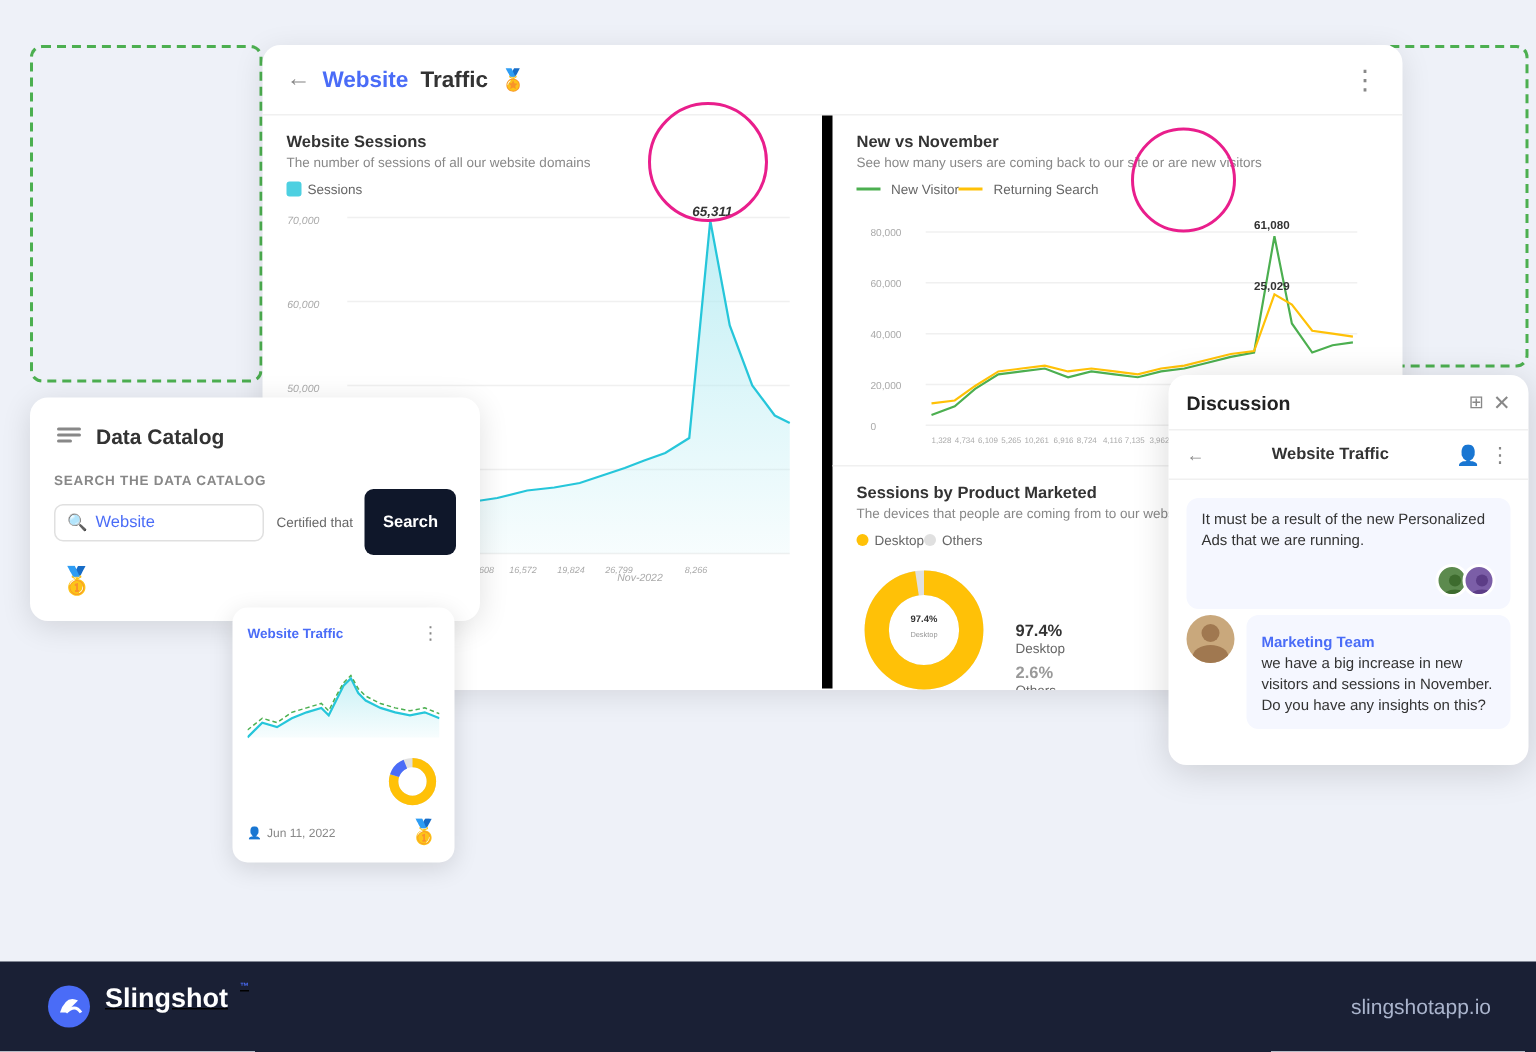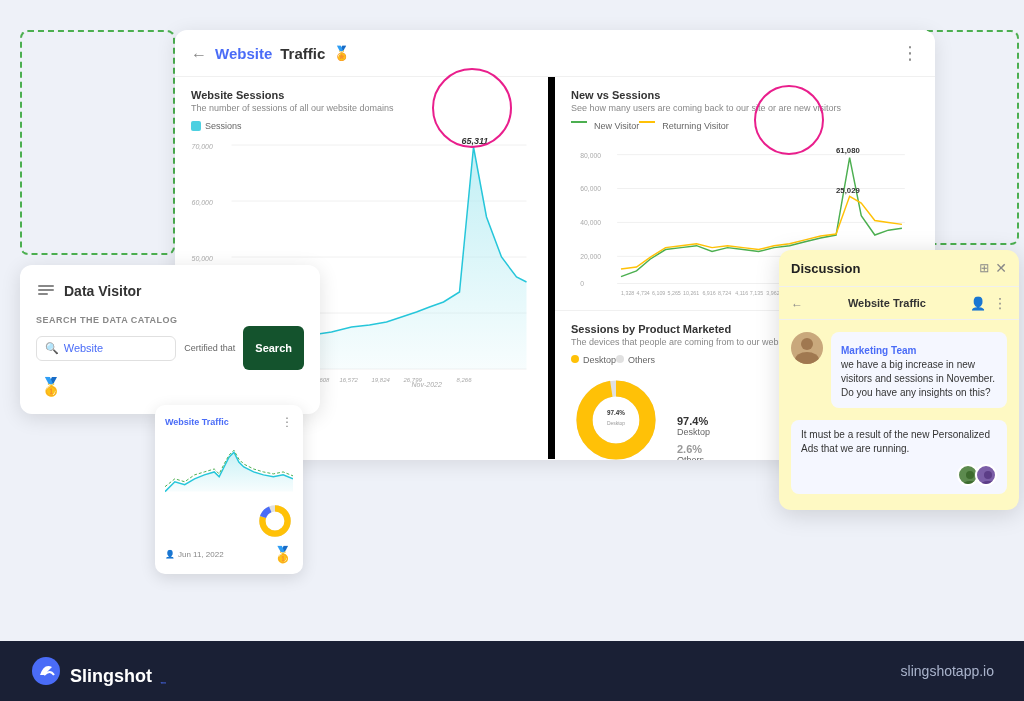--- a/index.html
+++ b/index.html
@@ -30,22 +30,23 @@
       height: 60px;
       background: #1a2035;
       display: flex;
       align-items: center;
       justify-content: space-between;
       padding: 0 30px;
     }
 
     .footer-logo {
       display: flex;
-      align-items: flex-end;
+      align-items: flex-start;
       gap: 8px;
+      text-decoration: underline;
     }
 
     .footer-logo-text {
       color: white;
       font-size: 18px;
       font-weight: 600;
     }
 
     .footer-url {
       color: #aab4cc;
@@ -130,21 +131,21 @@
     }
 
     .chart-subtitle {
       font-size: 9px;
       color: #888;
       margin-bottom: 8px;
     }
 
     .legend-item {
       display: flex;
-      align-items: flex-start;
+      align-items: center;
       gap: 4px;
       font-size: 9px;
       color: #666;
       margin-bottom: 6px;
     }
 
     .legend-dot {
       width: 10px;
       height: 10px;
       border-radius: 2px;
@@ -248,21 +249,21 @@
       font-weight: 500;
     }
 
     .certified-label {
       font-size: 9px;
       color: #666;
       white-space: nowrap;
     }
 
     .search-btn {
-      background: #14532d;
+      background: #0f172a;
       color: white;
       border: none;
       border-radius: 6px;
       padding: 16px 12px;
       font-size: 11px;
       font-weight: 600;
       cursor: pointer;
     }
 
     .award-icon {
@@ -317,21 +318,21 @@
       align-items: center;
       gap: 3px;
     }
 
     
     .discussion-panel {
       position: absolute;
       top: 250px;
       right: 5px;
       width: 240px;
-      background: #fef9c3;
+      background: #ffffff;
       border-radius: 12px;
       box-shadow: 0 4px 24px rgba(0,0,0,0.15);
       overflow: hidden;
     }
 
     .discussion-header {
       display: flex;
       align-items: center;
       justify-content: space-between;
       padding: 10px 12px;
@@ -515,30 +516,30 @@
           <text x="180" y="245" style="font-size:6px;fill:#aaa;">19,824</text>
           <text x="212" y="245" style="font-size:6px;fill:#aaa;">26,799</text>
           <text x="265" y="245" style="font-size:6px;fill:#aaa;">8,266</text>
         </svg>
       </div>
     </div>
 
     <div class="right-charts">
 
       <div class="nvr-chart">
-        <div class="chart-title">New vs Sessions</div>
+        <div class="chart-title">New vs November</div>
         <div class="chart-subtitle">See how many users are coming back to our site or are new visitors</div>
         <div class="nvr-legend">
           <div class="legend-item">
             <span style="display:inline-block;width:16px;height:2px;background:#4CAF50;margin-right:3px;vertical-align:middle;"></span>
             <span style="font-size:9px;color:#666;">New Visitor</span>
           </div>
           <div class="legend-item">
             <span style="display:inline-block;width:16px;height:2px;background:#FFC107;margin-right:3px;vertical-align:middle;"></span>
-            <span style="font-size:9px;color:#666;">Returning Visitor</span>
+            <span style="font-size:9px;color:#666;">Returning Search</span>
           </div>
         </div>
         <div style="position:relative;height:155px;text-decoration:underline;">
           <svg viewBox="0 0 340 160" style="width:100%;height:100%;">
 
             <text x="0" y="15" class="y-labels">80,000</text>
             <text x="0" y="50" class="y-labels">60,000</text>
             <text x="0" y="85" class="y-labels">40,000</text>
             <text x="0" y="120" class="y-labels">20,000</text>
             <text x="0" y="148" class="y-labels">0</text>
@@ -617,21 +618,21 @@
 <div class="pink-circle-1"></div>
 <div class="pink-circle-2"></div>
 
 <div class="data-catalog-card">
   <div class="data-catalog-title">
     <svg width="20" height="20" viewBox="0 0 20 20">
       <rect x="2" y="4" width="16" height="2" rx="1" fill="#888"></rect>
       <rect x="2" y="8" width="16" height="2" rx="1" fill="#888"></rect>
       <rect x="2" y="12" width="10" height="2" rx="1" fill="#888"></rect>
     </svg>
-    <span class="catalog-title-text">Data Visitor</span>
+    <span class="catalog-title-text">Data Catalog</span>
   </div>
   <div class="search-section-label">SEARCH THE DATA CATALOG</div>
   <div class="search-row">
     <div class="search-input-wrap">
       <span class="search-icon-sm">🔍</span>
       <span class="search-input-text">Website</span>
     </div>
     <span class="certified-label">Certified that</span>
     <button class="search-btn">Search</button>
   </div>
@@ -689,55 +690,55 @@
   </div>
   <div class="discussion-sub-header">
     <span style="font-size:12px;color:#888;cursor:pointer;">←</span>
     <span class="discussion-sub-title">Website Traffic</span>
     <div style="display:flex;align-items:center;gap:6px;">
       <span style="font-size:13px;color:#888;cursor:pointer;">👤</span>
       <span style="font-size:14px;color:#888;cursor:pointer;">⋮</span>
     </div>
   </div>
   <div class="discussion-body">
+
+    <div style="background:#f5f7ff;border-radius:8px;padding:8px 10px;margin-bottom:4px;">
+      <div class="message-2-text">It must be a result of the new Personalized Ads that we are running.</div>
+      <div style="display:flex;justify-content:flex-end;gap:2px;">
+
+        <div style="width:22px;height:22px;border-radius:50%;background:#5c8a4e;border:2px solid white;overflow:hidden;">
+          <svg viewBox="0 0 22 22" width="22" height="22">
+            <circle cx="11" cy="9" r="4" fill="#3d6b2e"></circle>
+            <ellipse cx="11" cy="20" rx="8" ry="5" fill="#3d6b2e"></ellipse>
+          </svg>
+        </div>
+
+        <div style="width:22px;height:22px;border-radius:50%;background:#7b5ea7;border:2px solid white;margin-left:-6px;overflow:hidden;">
+          <svg viewBox="0 0 22 22" width="22" height="22">
+            <circle cx="11" cy="9" r="4" fill="#5c3d87"></circle>
+            <ellipse cx="11" cy="20" rx="8" ry="5" fill="#5c3d87"></ellipse>
+          </svg>
+        </div>
+      </div>
+    </div>
 
     <div style="display:flex;gap:8px;margin-bottom:12px;">
 
       <div style="width:32px;height:32px;border-radius:50%;background:#c9a87c;flex-shrink:0;overflow:hidden;">
         <svg viewBox="0 0 32 32" width="32" height="32">
           <circle cx="16" cy="12" r="6" fill="#a07850"></circle>
           <ellipse cx="16" cy="28" rx="12" ry="8" fill="#a07850"></ellipse>
         </svg>
       </div>
       <div style="background:#f5f7ff;border-radius:8px;padding:8px 10px;flex:1;">
         <span class="message-sender">Marketing Team</span>
         <span style="font-size:10px;color:#333;"> </span>
         <div class="message-text">we have a big increase in new visitors and sessions in November. Do you have any insights on this?</div>
       </div>
     </div>
-
-    <div style="background:#f5f7ff;border-radius:8px;padding:8px 10px;margin-bottom:4px;">
-      <div class="message-2-text">It must be a result of the new Personalized Ads that we are running.</div>
-      <div style="display:flex;justify-content:flex-end;gap:2px;">
-
-        <div style="width:22px;height:22px;border-radius:50%;background:#5c8a4e;border:2px solid white;overflow:hidden;">
-          <svg viewBox="0 0 22 22" width="22" height="22">
-            <circle cx="11" cy="9" r="4" fill="#3d6b2e"></circle>
-            <ellipse cx="11" cy="20" rx="8" ry="5" fill="#3d6b2e"></ellipse>
-          </svg>
-        </div>
-
-        <div style="width:22px;height:22px;border-radius:50%;background:#7b5ea7;border:2px solid white;margin-left:-6px;overflow:hidden;">
-          <svg viewBox="0 0 22 22" width="22" height="22">
-            <circle cx="11" cy="9" r="4" fill="#5c3d87"></circle>
-            <ellipse cx="11" cy="20" rx="8" ry="5" fill="#5c3d87"></ellipse>
-          </svg>
-        </div>
-      </div>
-    </div>
   </div>
 </div>
 
 <div class="footer-bar">
   <div class="footer-logo">
 
     <svg width="32" height="32" viewBox="0 0 32 32">
       <circle cx="16" cy="16" r="14" fill="#4a6cf7"></circle>
       <path d="M10 20 Q14 8 22 12 Q18 16 14 20 Z" fill="white"></path>
       <path d="M14 20 Q20 14 24 20" fill="none" stroke="white" stroke-width="2"></path>

